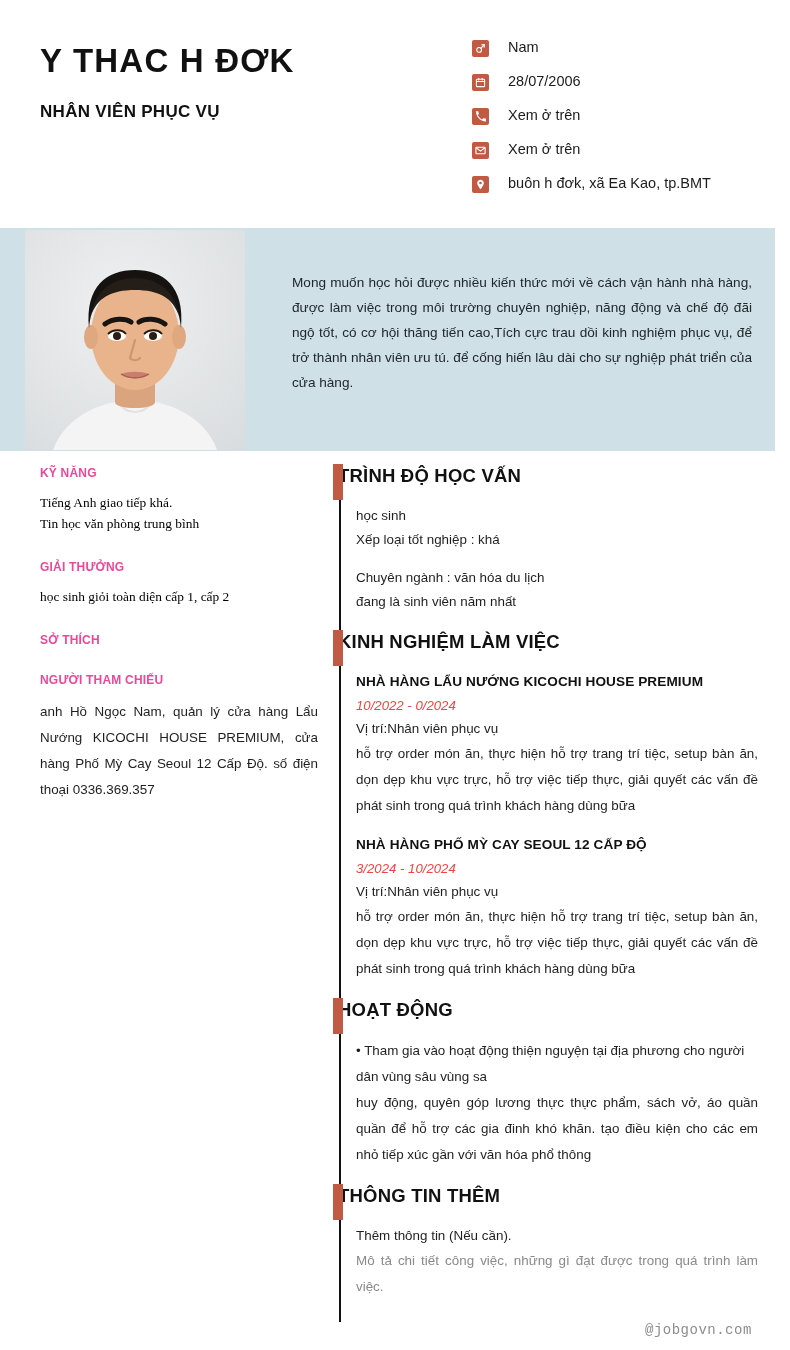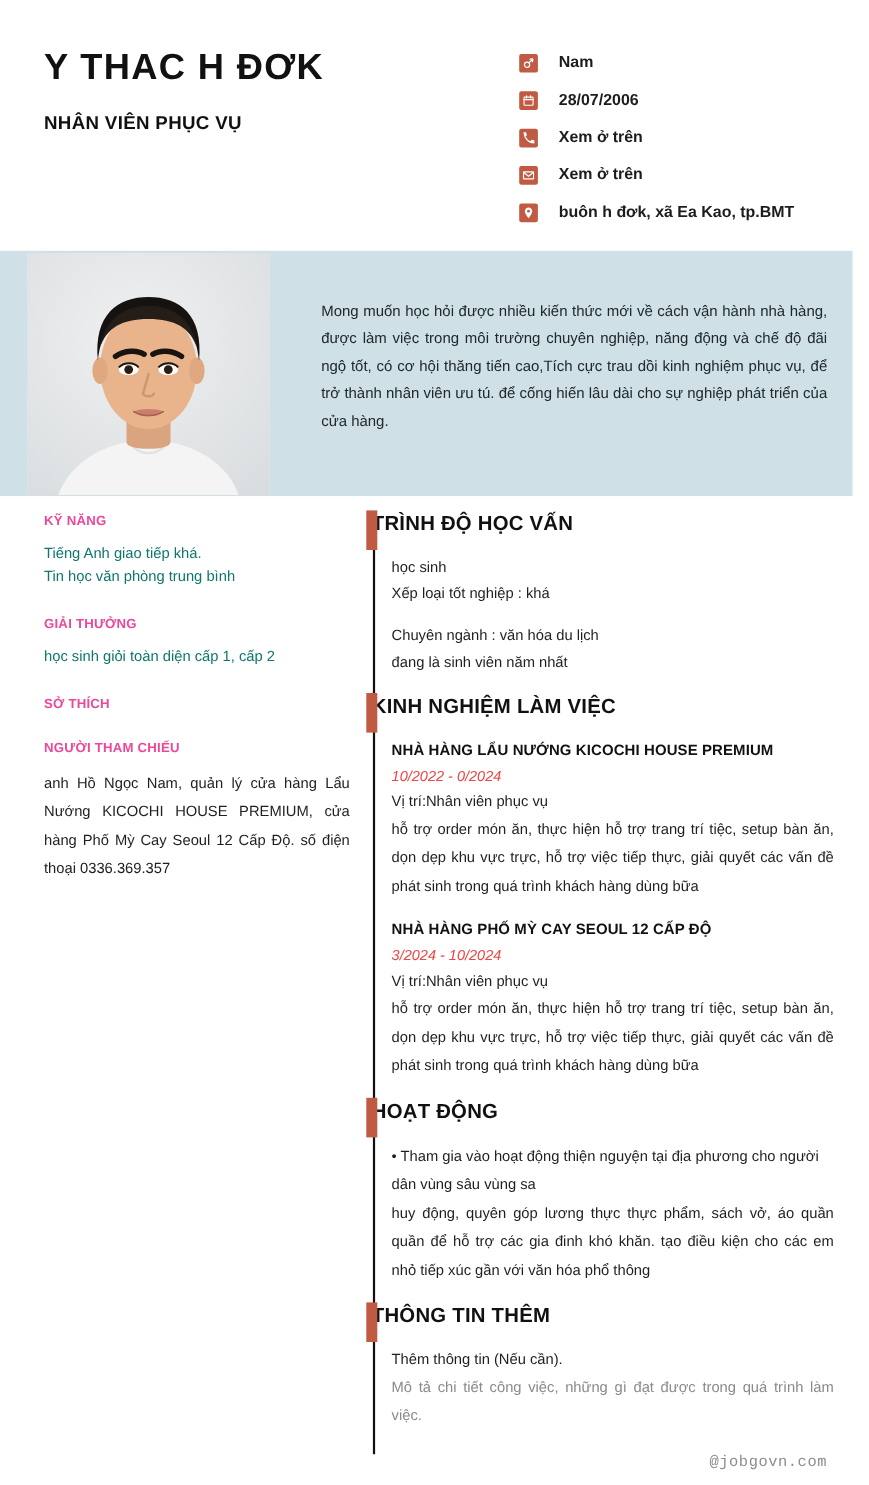--- a/index.html
+++ b/index.html
@@ -18,21 +18,21 @@
   .name {
     font-size: 33px; font-weight: bold; letter-spacing: 1.2px;
     color: #111; line-height: 1.15; text-transform: uppercase;
   }
   .job-title {
     margin-top: 22px;
     font-size: 17px; font-weight: bold; letter-spacing: .3px;
     color: #111; text-transform: uppercase;
   }
   .contact-list { position: absolute; left: 472px; top: 40px; width: 300px; }
-  .contact-row { display: flex; align-items: center; height: 34px; font-weight: bold; }
+  .contact-row { display: flex; align-items: flex-start; height: 34px; }
   .ic {
     width: 17px; height: 17px; flex: 0 0 17px; border-radius: 2px;
     background: #c05a42; margin-right: 19px;
     display: flex; align-items: center; justify-content: center;
   }
   .ic svg { display: block; }
   .contact-text { font-size: 14.5px; color: #1c1c1c; line-height: 1; }
 
   
   .banner {
@@ -59,21 +59,21 @@
     width: 1.5px; height: 852px; background: #111;
   }
 
   
   .l-head {
     font-size: 12px; font-weight: bold; color: #ec4899;
     text-transform: uppercase; letter-spacing: .2px;
     margin-bottom: 12px;
   }
   .l-block { margin-bottom: 26px; }
-  .l-line { font-size: 13.4px; line-height: 21px; color: #0f766e; }
+  .l-line { font-size: 13.4px; line-height: 21px; color: #000000; font-family: Liberation Serif, serif; }
   .l-para { font-size: 13.4px; line-height: 26px; color: #1f1f1f; text-align: justify; }
 
   
   .r-section { position: relative; padding-left: 5px; margin-bottom: 14px; }
   .r-bar {
     position: absolute; left: 0px; top: 2px;
     width: 10px; height: 36px; background: #c05a42;
   }
   .r-head {
     font-size: 18.5px; font-weight: bold; color: #111;

